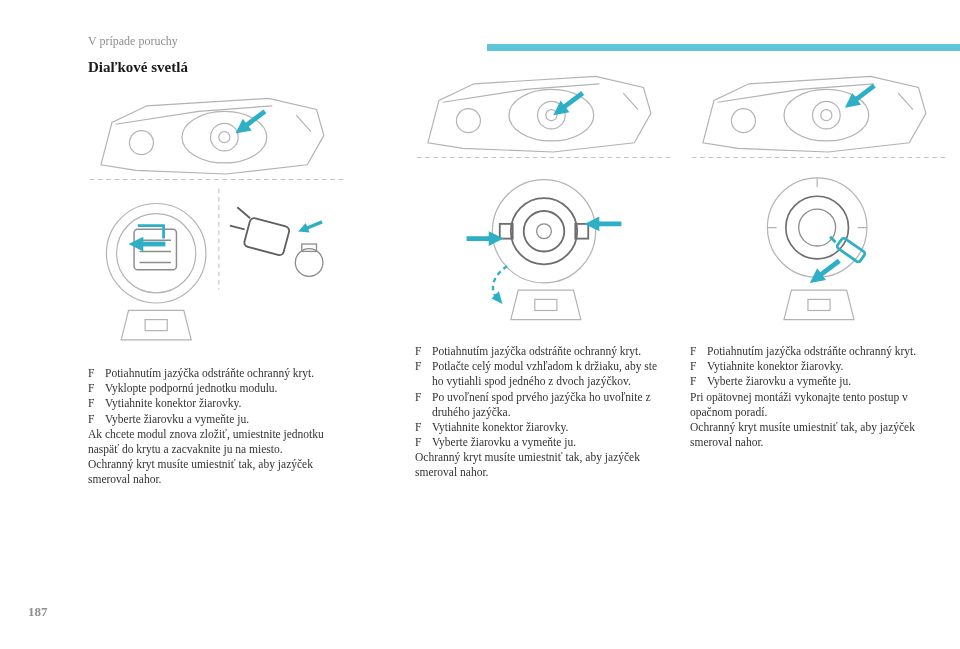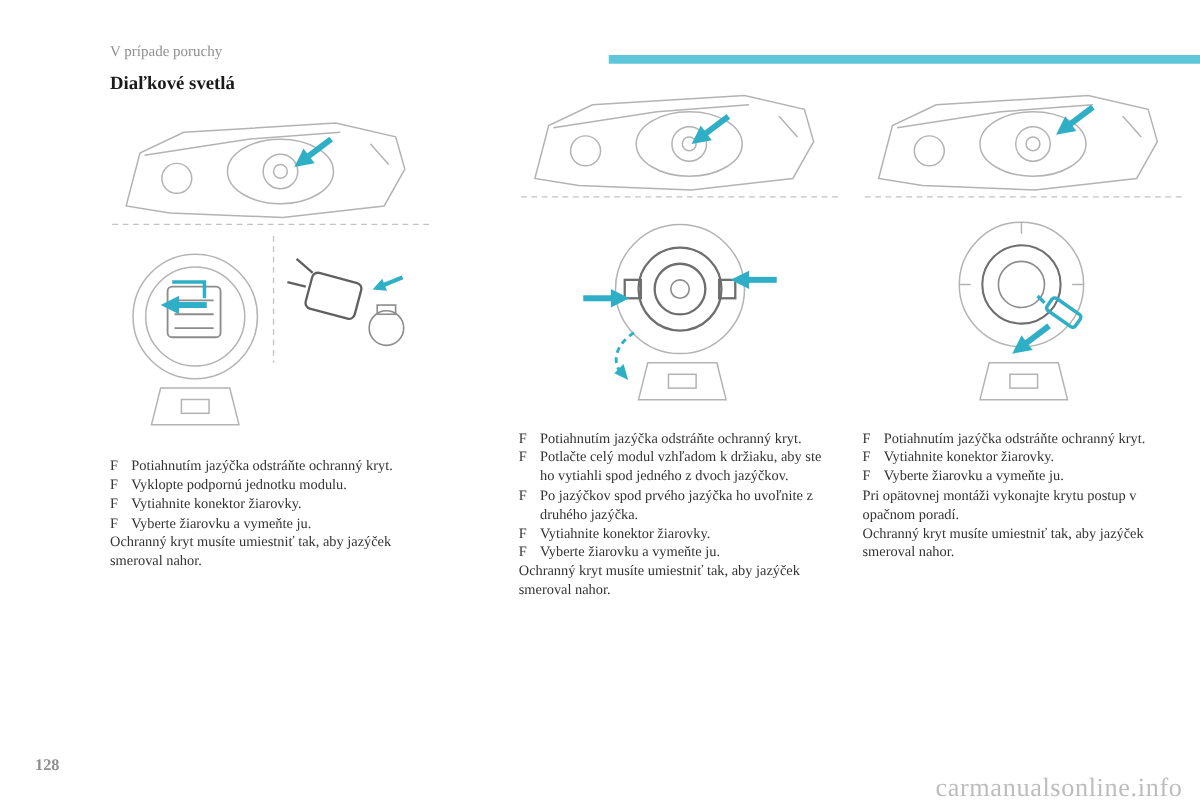--- a/index.html
+++ b/index.html
@@ -100,20 +100,21 @@
       </div>
       <div class="step">
         <span class="marker">F</span>
         <span class="step-text">Vytiahnite konektor žiarovky.</span>
       </div>
       <div class="step">
         <span class="marker">F</span>
         <span class="step-text">Vyberte žiarovku a vymeňte ju.</span>
       </div>
     </div>
+    <p class="note">Ak chcete modul znova zložiť, umiestnite jednotku naspäť do krytu a zacvaknite ju na miesto.</p>
     <p class="note">Ochranný kryt musíte umiestniť tak, aby jazýček smeroval nahor.</p>
   </section>
 
   <section class="col col2">
     <div class="figure">
       <svg width="258" height="282" viewBox="0 0 280 282">
         <use href="#headlight"></use>
         <use href="#arrow-r" transform="translate(182,26) rotate(143)"></use>
         <line x1="2" y1="96" x2="278" y2="96" stroke="#c2c2c2" stroke-width="1.2" stroke-dasharray="5 4"></line>
         <g stroke="#b3b3b3" fill="none" stroke-width="1.3">
@@ -137,21 +138,21 @@
       <div class="step">
         <span class="marker">F</span>
         <span class="step-text">Potiahnutím jazýčka odstráňte ochranný kryt.</span>
       </div>
       <div class="step">
         <span class="marker">F</span>
         <span class="step-text">Potlačte celý modul vzhľadom k držiaku, aby ste ho vytiahli spod jedného z dvoch jazýčkov.</span>
       </div>
       <div class="step">
         <span class="marker">F</span>
-        <span class="step-text">Po jazýčkov spod prvého jazýčka ho uvoľnite z druhého jazýčka.</span>
+        <span class="step-text">Po uvoľnení spod prvého jazýčka ho uvoľnite z druhého jazýčka.</span>
       </div>
       <div class="step">
         <span class="marker">F</span>
         <span class="step-text">Vytiahnite konektor žiarovky.</span>
       </div>
       <div class="step">
         <span class="marker">F</span>
         <span class="step-text">Vyberte žiarovku a vymeňte ju.</span>
       </div>
     </div>
@@ -187,20 +188,19 @@
       </div>
       <div class="step">
         <span class="marker">F</span>
         <span class="step-text">Vytiahnite konektor žiarovky.</span>
       </div>
       <div class="step">
         <span class="marker">F</span>
         <span class="step-text">Vyberte žiarovku a vymeňte ju.</span>
       </div>
     </div>
-    <p class="note">Pri opätovnej montáži vykonajte krytu postup v opačnom poradí.</p>
+    <p class="note">Pri opätovnej montáži vykonajte tento postup v opačnom poradí.</p>
     <p class="note">Ochranný kryt musíte umiestniť tak, aby jazýček smeroval nahor.</p>
   </section>
 
-  <div class="page-number">128</div>
-  <div class="watermark">carmanualsonline.info</div>
+  <div class="page-number">187</div>
 
 </div>
 
 </body></html>

